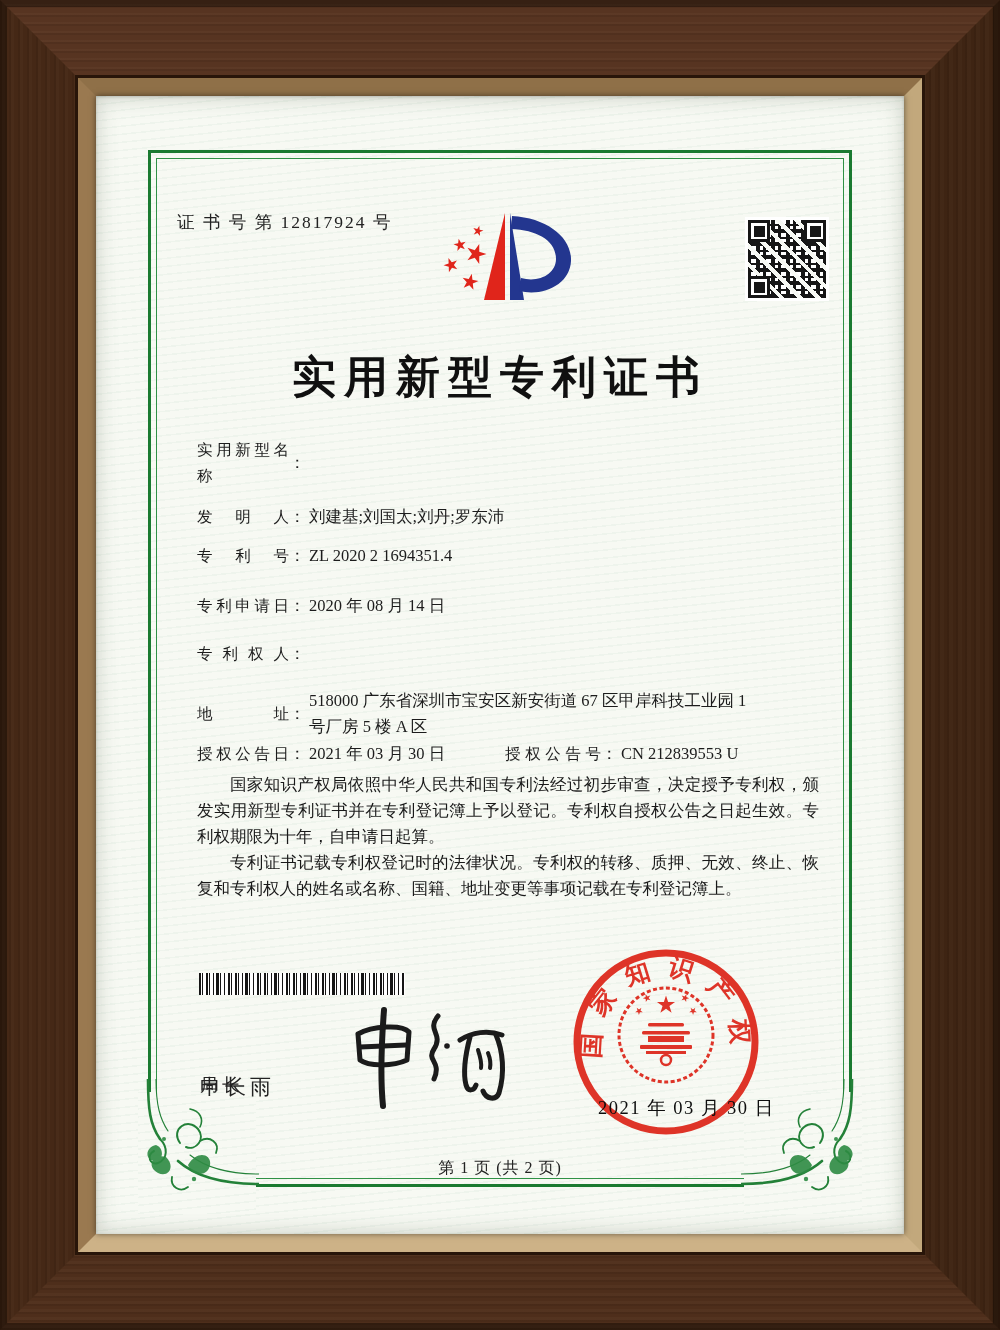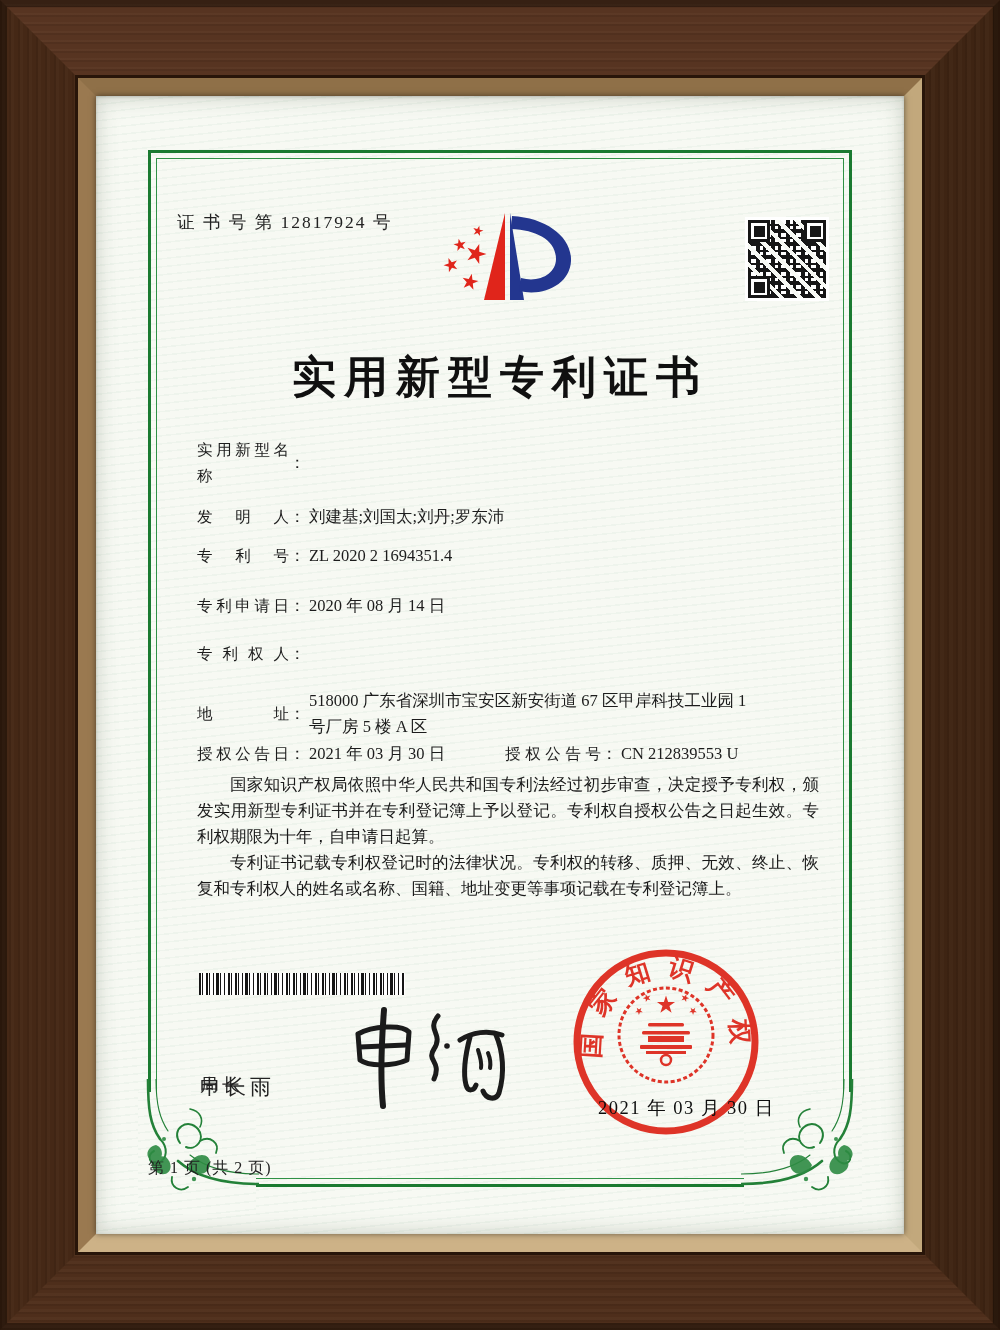--- a/index.html
+++ b/index.html
@@ -75,21 +75,21 @@
   .barcode{position:absolute;left:103px;top:877px;width:206px;height:22px;
     background:repeating-linear-gradient(90deg,#151515 0 2px,#fff 2px 3px,#151515 3px 4px,#fff 4px 7px,#151515 7px 9px,#fff 9px 10px,#151515 10px 11px,#fff 11px 14px,#151515 14px 15px,#fff 15px 17px,#151515 17px 20px,#fff 20px 21px,#151515 21px 22px,#fff 22px 25px,#151515 25px 26px,#fff 26px 29px);}
 
   .director-title{position:absolute;left:104px;top:944px;font-size:18px;letter-spacing:4px;color:#222;margin-top:33px;}
   .director-name{position:absolute;left:104px;top:977px;font-size:21px;letter-spacing:4px;color:#222;}
   .signature{position:absolute;left:226px;top:908px;width:195px;height:110px;}
 
   .seal{position:absolute;left:473px;top:849px;width:194px;height:194px;}
   .seal-date{position:absolute;left:502px;top:999px;font-size:18.5px;letter-spacing:1.5px;color:#0e0e0e;}
 
-  .footer{position:absolute;left:52px;right:52px;top:1062px;font-size:16px;letter-spacing:1px;color:#222;}
+  .footer{position:absolute;left:52px;right:52px;top:1062px;text-align:center;font-size:16px;letter-spacing:1px;color:#222;}
 </style>
 </head>
 <body>
 
 <div class="stage">
 
   <div class="wood"></div>
   <div class="grain top"></div>
   <div class="grain bottom"></div>
   <div class="grain left"></div>

